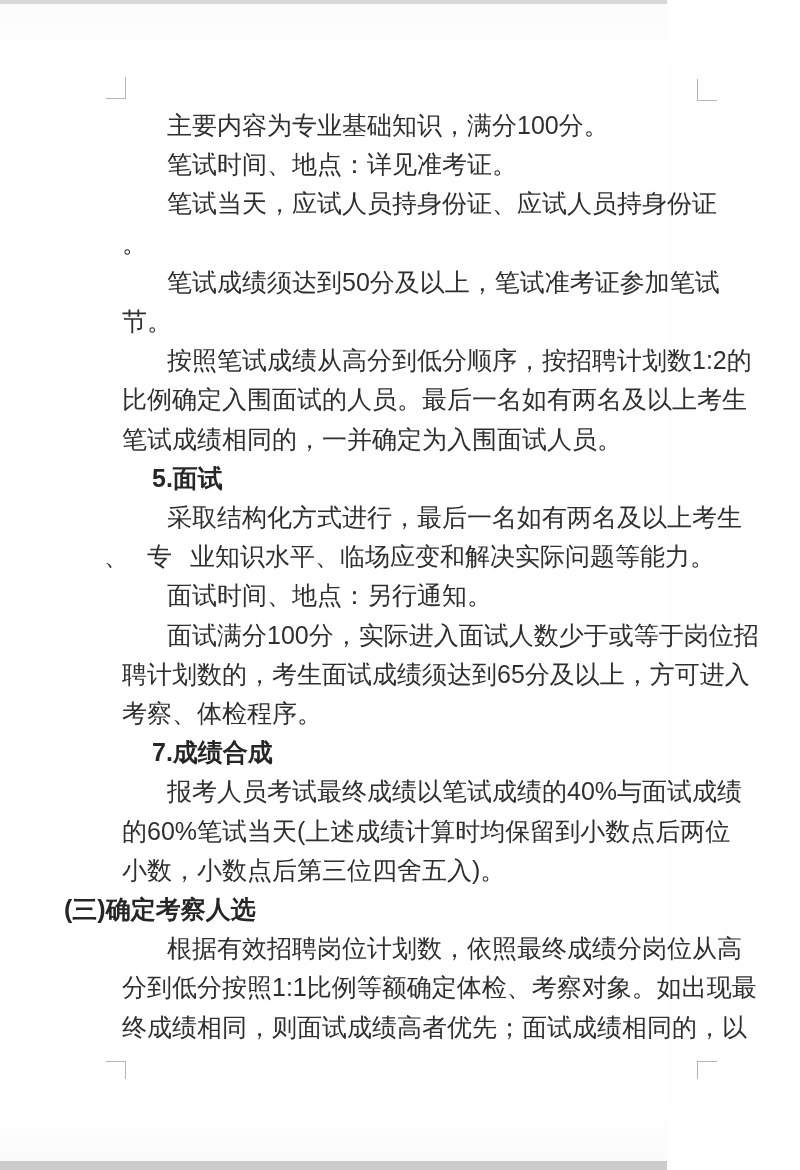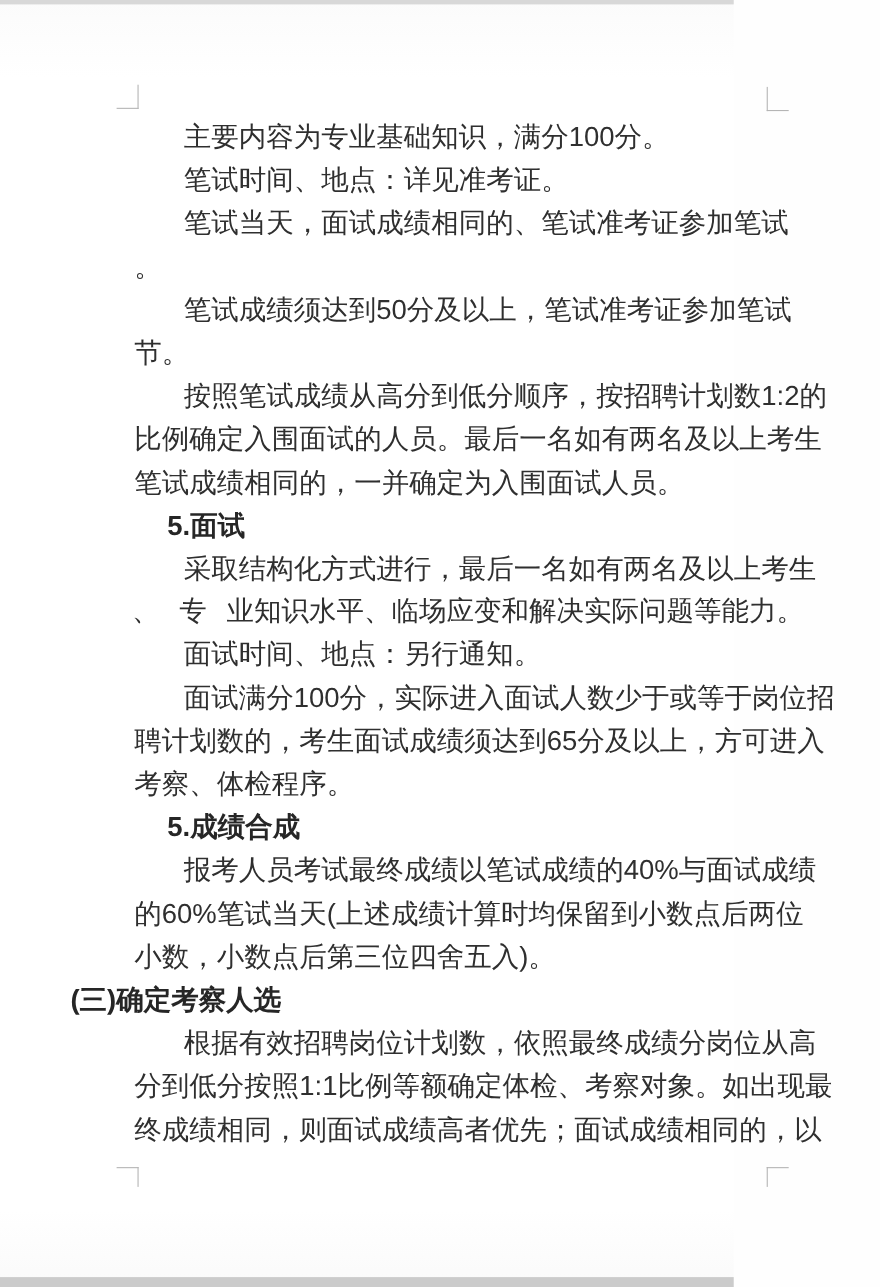--- a/index.html
+++ b/index.html
@@ -57,54 +57,54 @@
   .line {
     font-size: 25px;
     line-height: 39.2px;
     color: var(--text-color);
     padding-left: 122px;
     padding-right: 60px;
     white-space: pre;
   }
   .line.indent  { padding-left: 167px; }
   .line.flush   { padding-left: 122px; }
-  .line.hang    { padding-left: 104px; margin-left: 16px; }
+  .line.hang    { padding-left: 104px; }
   .line.hang::first-letter { letter-spacing: 18px; }
   .line.heading { padding-left: 152px; font-weight: bold; color: #262626; }
   .line.section { padding-left: 64px; font-weight: bold; color: #262626; }
 </style>
 </head>
 <body>
 
 <div class="page">
   <div class="edge-strip-top"></div>
 
   <div class="mark tl"></div>
   <div class="mark tr"></div>
   <div class="mark bl"></div>
   <div class="mark br"></div>
 
   <div class="doc">
       <div class="line indent">主要内容为专业基础知识，满分100分。</div>
       <div class="line indent">笔试时间、地点：详见准考证。</div>
-      <div class="line indent">笔试当天，面试成绩相同的、笔试准考证参加笔试</div>
+      <div class="line indent">笔试当天，应试人员持身份证、应试人员持身份证</div>
       <div class="line flush">。</div>
       <div class="line indent">笔试成绩须达到50分及以上，笔试准考证参加笔试</div>
       <div class="line flush">节。</div>
       <div class="line indent">按照笔试成绩从高分到低分顺序，按招聘计划数1:2的</div>
       <div class="line flush">比例确定入围面试的人员。最后一名如有两名及以上考生</div>
       <div class="line flush">笔试成绩相同的，一并确定为入围面试人员。</div>
       <div class="line heading">5.面试</div>
       <div class="line indent">采取结构化方式进行，最后一名如有两名及以上考生</div>
       <div class="line hang">、专业知识水平、临场应变和解决实际问题等能力。</div>
       <div class="line indent">面试时间、地点：另行通知。</div>
       <div class="line indent">面试满分100分，实际进入面试人数少于或等于岗位招</div>
       <div class="line flush">聘计划数的，考生面试成绩须达到65分及以上，方可进入</div>
       <div class="line flush">考察、体检程序。</div>
-      <div class="line heading">5.成绩合成</div>
+      <div class="line heading">7.成绩合成</div>
       <div class="line indent">报考人员考试最终成绩以笔试成绩的40%与面试成绩</div>
       <div class="line flush">的60%笔试当天(上述成绩计算时均保留到小数点后两位</div>
       <div class="line flush">小数，小数点后第三位四舍五入)。</div>
       <div class="line section">(三)确定考察人选</div>
       <div class="line indent">根据有效招聘岗位计划数，依照最终成绩分岗位从高</div>
       <div class="line flush">分到低分按照1:1比例等额确定体检、考察对象。如出现最</div>
       <div class="line flush">终成绩相同，则面试成绩高者优先；面试成绩相同的，以</div>
     </div>
 
   <div class="edge-strip-bottom"></div>

